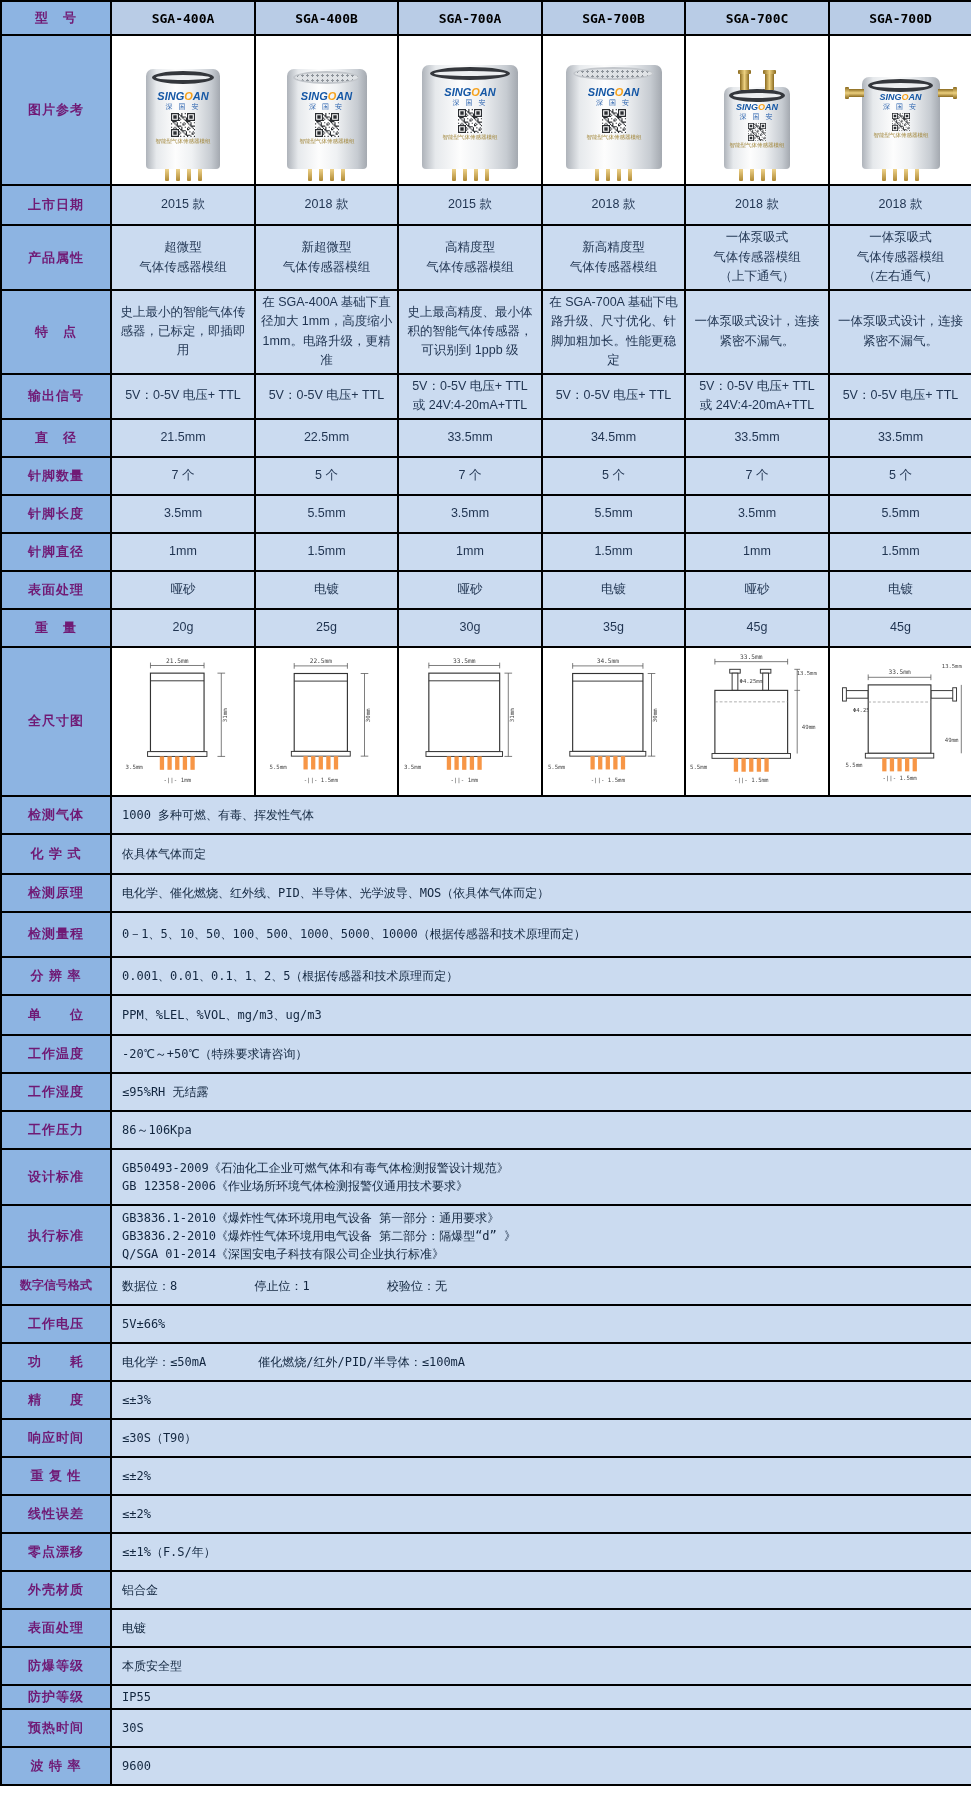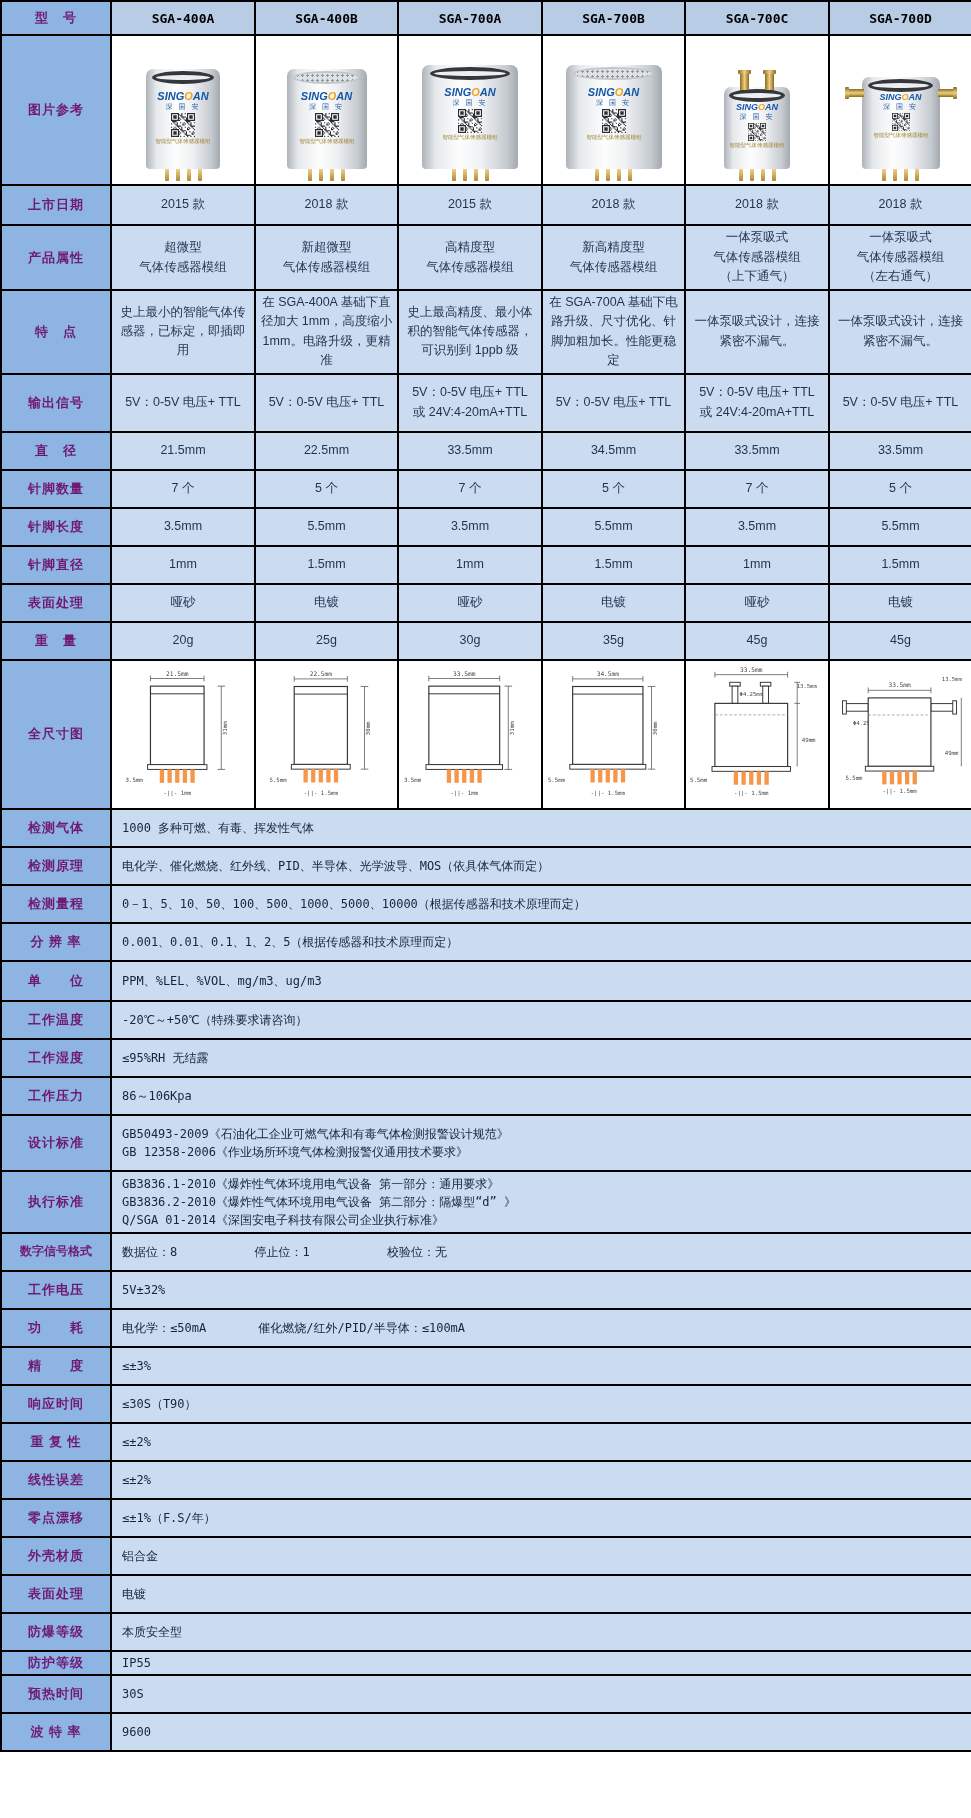--- a/index.html
+++ b/index.html
@@ -243,21 +243,21 @@
 <tr style="height:81px">
   <td class="lab">特　点</td>
   <td class="v">史上最小的智能气体传感器，已标定，即插即用</td>
   <td class="v">在 SGA-400A 基础下直径加大 1mm，高度缩小 1mm。电路升级，更精准</td>
   <td class="v">史上最高精度、最小体积的智能气体传感器，可识别到 1ppb 级</td>
   <td class="v">在 SGA-700A 基础下电路升级、尺寸优化、针脚加粗加长。性能更稳定</td>
   <td class="v">一体泵吸式设计，连接紧密不漏气。</td>
   <td class="v">一体泵吸式设计，连接紧密不漏气。</td>
 </tr>
 
-<tr style="height:58px">
+<tr style="height:45px">
   <td class="lab">输出信号</td>
   <td class="v pre">5V：0-5V 电压+ TTL</td>
   <td class="v pre">5V：0-5V 电压+ TTL</td>
   <td class="v pre">5V：0-5V 电压+ TTL
 或 24V:4-20mA+TTL</td>
   <td class="v pre">5V：0-5V 电压+ TTL</td>
   <td class="v pre">5V：0-5V 电压+ TTL
 或 24V:4-20mA+TTL</td>
   <td class="v pre">5V：0-5V 电压+ TTL</td>
 </tr>
@@ -479,25 +479,29 @@
               <text x="69" y="132" font-size="6" fill="#444" text-anchor="middle" font-family="&quot;DejaVu Sans Mono&quot;,monospace">-||- 1.5mm</text>
             </svg>
           </div>
         </td>
 </tr>
 
 <tr style="height:38px">
   <td class="lab">检测气体</td>
   <td class="fval" colspan="6">1000 多种可燃、有毒、挥发性气体</td>
 </tr>
+<tr style="height:40px">
+  <td class="lab">化 学 式</td>
+  <td class="fval" colspan="6">依具体气体而定</td>
+</tr>
 <tr style="height:38px">
   <td class="lab">检测原理</td>
   <td class="fval" colspan="6">电化学、催化燃烧、红外线、PID、半导体、光学波导、MOS（依具体气体而定）</td>
 </tr>
-<tr style="height:38px">
+<tr style="height:45px">
   <td class="lab">检测量程</td>
   <td class="fval" colspan="6">0－1、5、10、50、100、500、1000、5000、10000（根据传感器和技术原理而定）</td>
 </tr>
 <tr style="height:38px">
   <td class="lab">分 辨 率</td>
   <td class="fval" colspan="6">0.001、0.01、0.1、1、2、5（根据传感器和技术原理而定）</td>
 </tr>
 <tr style="height:40px">
   <td class="lab">单　　位</td>
   <td class="fval" colspan="6">PPM、%LEL、%VOL、mg/m3、ug/m3</td>
@@ -532,21 +536,21 @@
 <tr style="height:38px">
   <td class="lab" style="font-size:12px;letter-spacing:0">数字信号格式</td>
   <td class="fval" colspan="6">
     <span class="part">数据位：8</span>
     <span class="part">停止位：1</span>
     <span class="part">校验位：无</span>
   </td>
 </tr>
 <tr style="height:38px">
   <td class="lab">工作电压</td>
-  <td class="fval" colspan="6">5V±32%</td>
+  <td class="fval" colspan="6">5V±66%</td>
 </tr>
 <tr style="height:38px">
   <td class="lab">功　　耗</td>
   <td class="fval" colspan="6">
     <span class="part" style="margin-right:45px">电化学：≤50mA</span>
     <span class="part">催化燃烧/红外/PID/半导体：≤100mA</span>
   </td>
 </tr>
 <tr style="height:38px">
   <td class="lab">精　　度</td>

